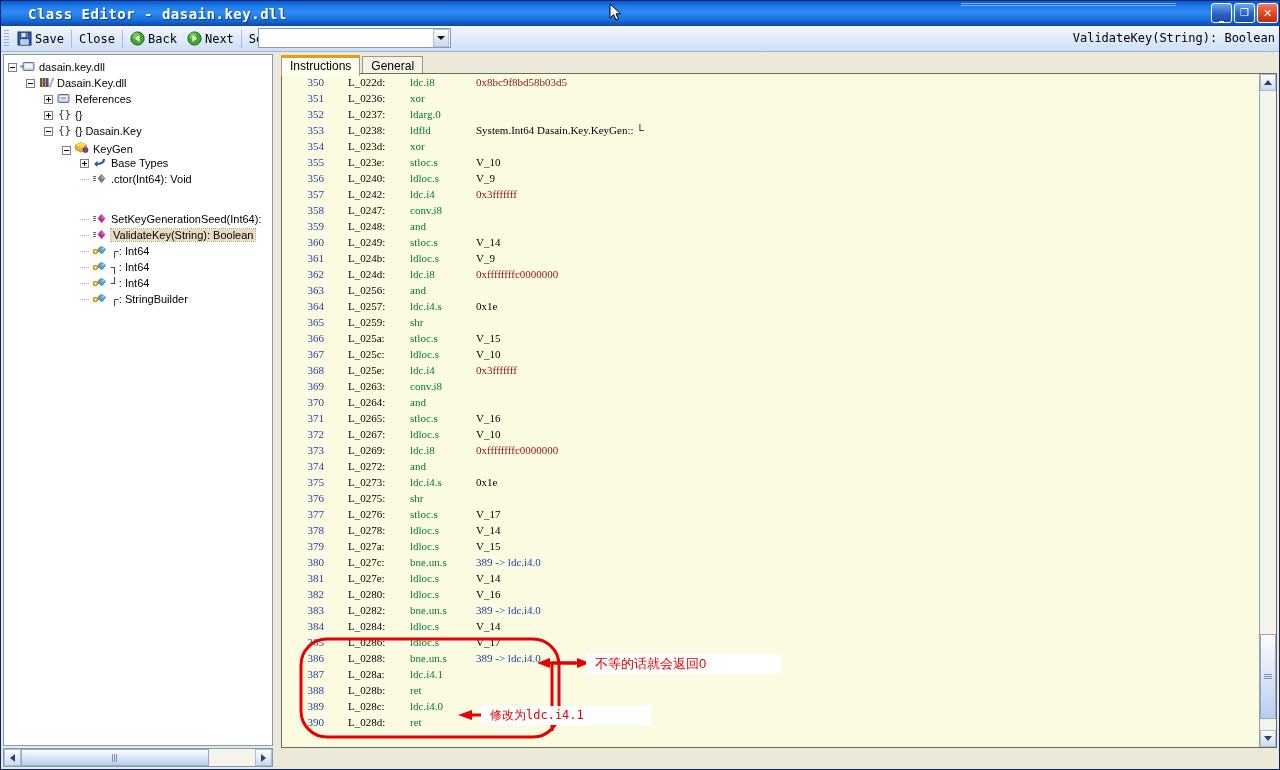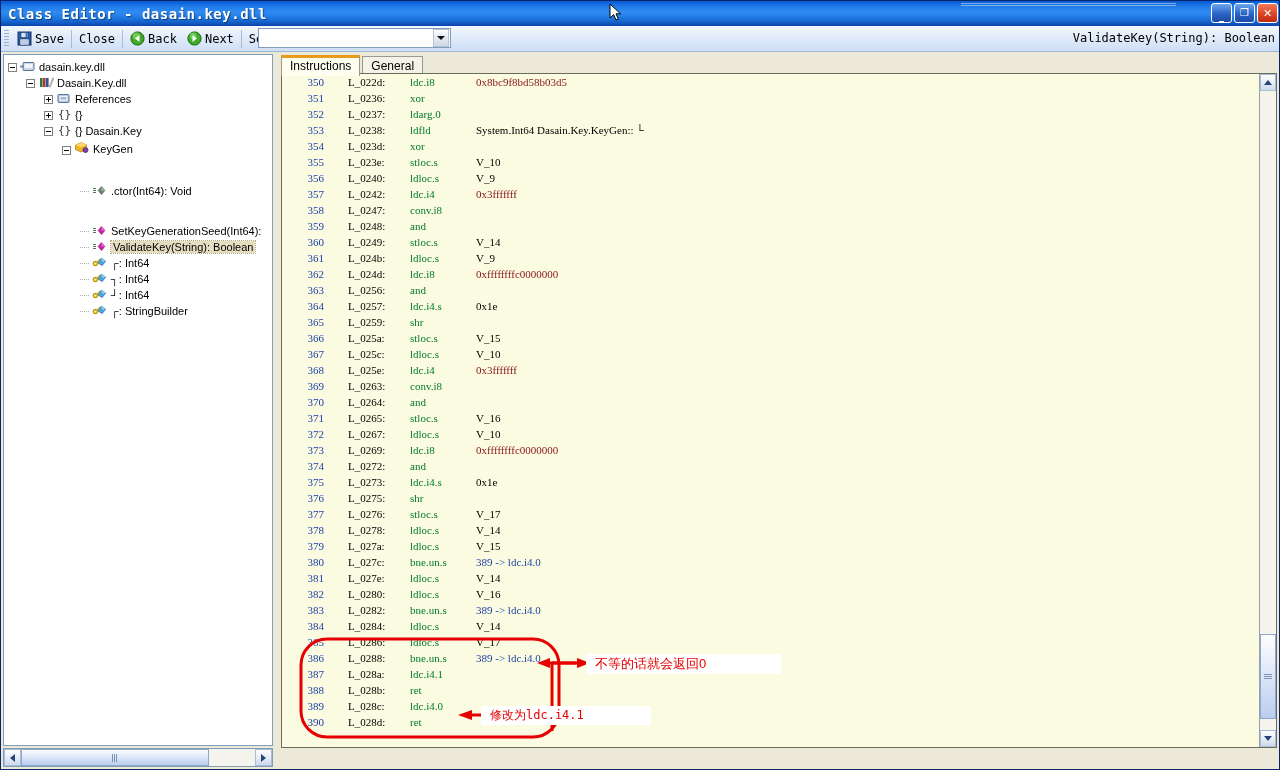--- a/index.html
+++ b/index.html
@@ -29,20 +29,21 @@
   }
   .title-text {
     color: #ffffff;
     font-family: "DejaVu Sans Mono", monospace;
     font-size: 14px;
     font-weight: bold;
     letter-spacing: 0.5px;
     padding-left: 7px;
     text-shadow: 1px 1px 1px rgba(0,0,0,.45);
     white-space: nowrap;
+    margin-left: 20px;
   }
   .title-bumps {
     position: absolute; left: 960px; top: 2px;
     width: 215px; height: 4px;
     background: repeating-linear-gradient(to bottom,
        rgba(255,255,255,.45) 0px, rgba(255,255,255,.45) 1px,
        rgba(0,0,0,0) 1px, rgba(0,0,0,0) 2px);
   }
   .winbtns { position: absolute; right: 3px; top: 2px; display: flex; gap: 2px; }
   .winbtn {
@@ -401,21 +402,29 @@
         </div>
         <div class="node" style="padding-left: 54px; align-items: flex-end;">
           <span class="expander"></span>
           <span class="tre-ico"><svg width="16" height="13" viewBox="0 0 16 13">
               <path d="M7 1.5 L12.5 4 L12.5 8.5 L7 11 L1.5 8.5 L1.5 4 Z" fill="#f0b41e" stroke="#a87a10" stroke-width=".7"></path>
               <path d="M7 1.5 L12.5 4 L7 6.2 L1.5 4 Z" fill="#ffd76a"></path>
               <circle cx="11.5" cy="9" r="2.6" fill="#7a3fa0" stroke="#4d2568" stroke-width=".6"></circle>
             </svg></span>
           <span class="nlabel">KeyGen</span>
         </div>
-        <div class="node" style="padding-left: 72px; margin-top: 28px;">
+        <div class="node" style="padding-left: 72px;">
+          <span class="expander plus"></span>
+          <span class="tre-ico"><svg width="16" height="13" viewBox="0 0 16 13">
+              <path d="M12 3 C12 8, 5 8, 4 8" fill="none" stroke="#2c58a8" stroke-width="2.2"></path>
+              <path d="M5.5 4.8 L2 8 L5.5 11 Z" fill="#2c58a8"></path>
+            </svg></span>
+          <span class="nlabel">Base Types</span>
+        </div>
+        <div class="node" style="padding-left: 72px;">
           <span class="dots"></span>
           <span class="tre-ico"><svg width="16" height="13" viewBox="0 0 16 13">
               <path d="M1 4.5 h3 M1 6.5 h3 M1 8.5 h3" stroke="#4a7a4a" stroke-width="1"></path>
               <path d="M9.5 2.6 L12.8 6.5 L9.5 10.4 L6.2 6.5 Z" fill="#6f8a74" stroke="#3e5242" stroke-width=".7"></path>
               <path d="M9.5 2.6 L12.8 6.5 L9.5 6.5 Z" fill="#9db8a2"></path>
             </svg></span>
           <span class="nlabel">.ctor(Int64): Void</span>
         </div>
         <div class="node" style="padding-left: 72px; margin-top: 24px;">
           <span class="dots"></span>

